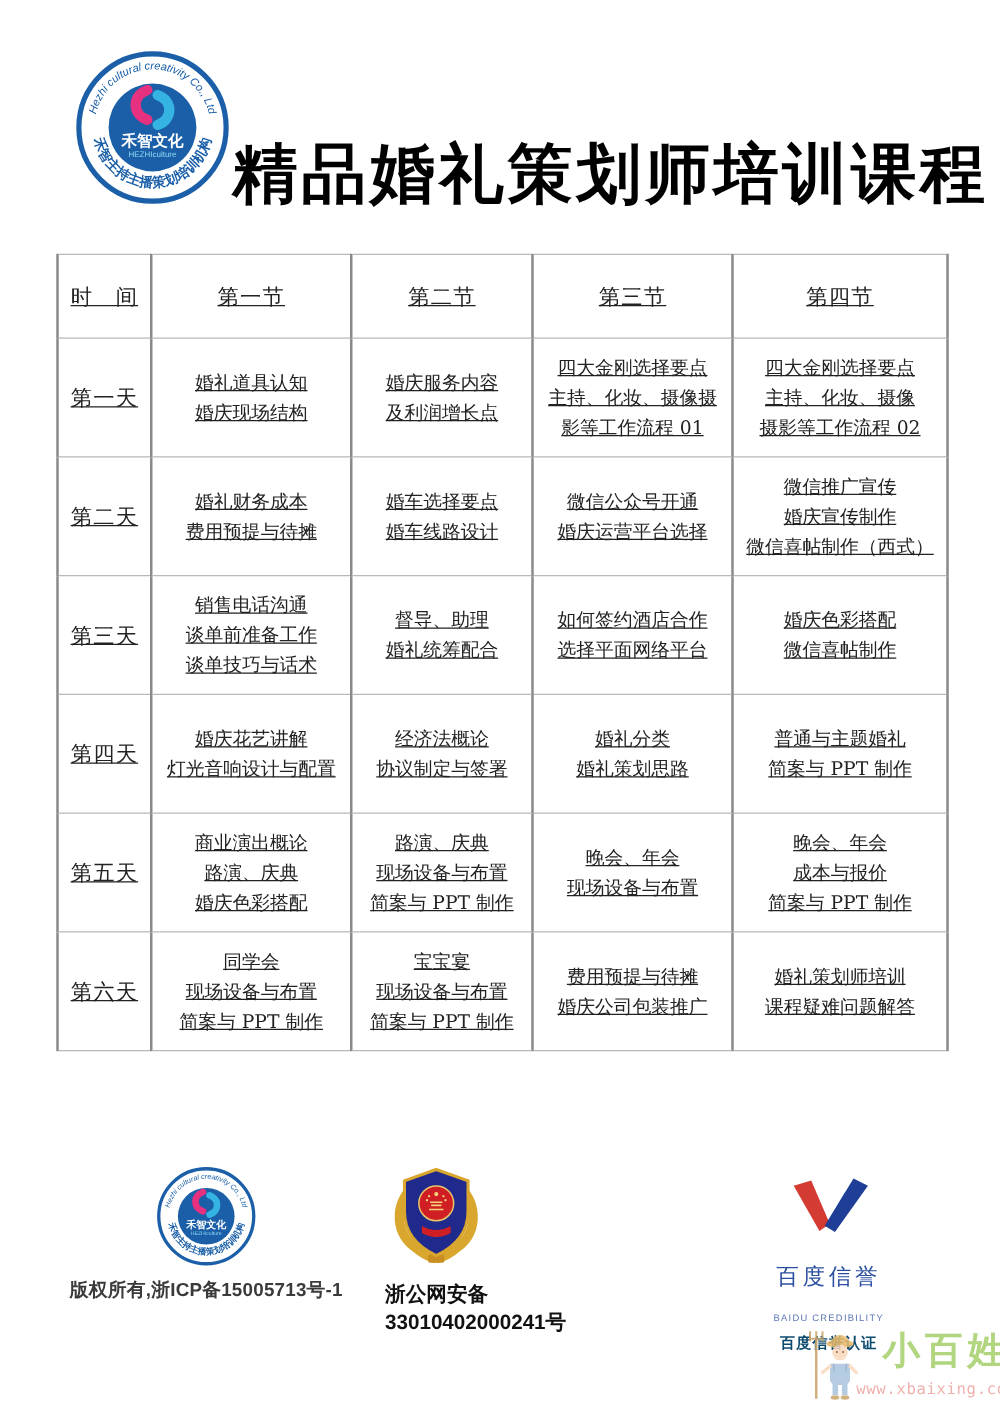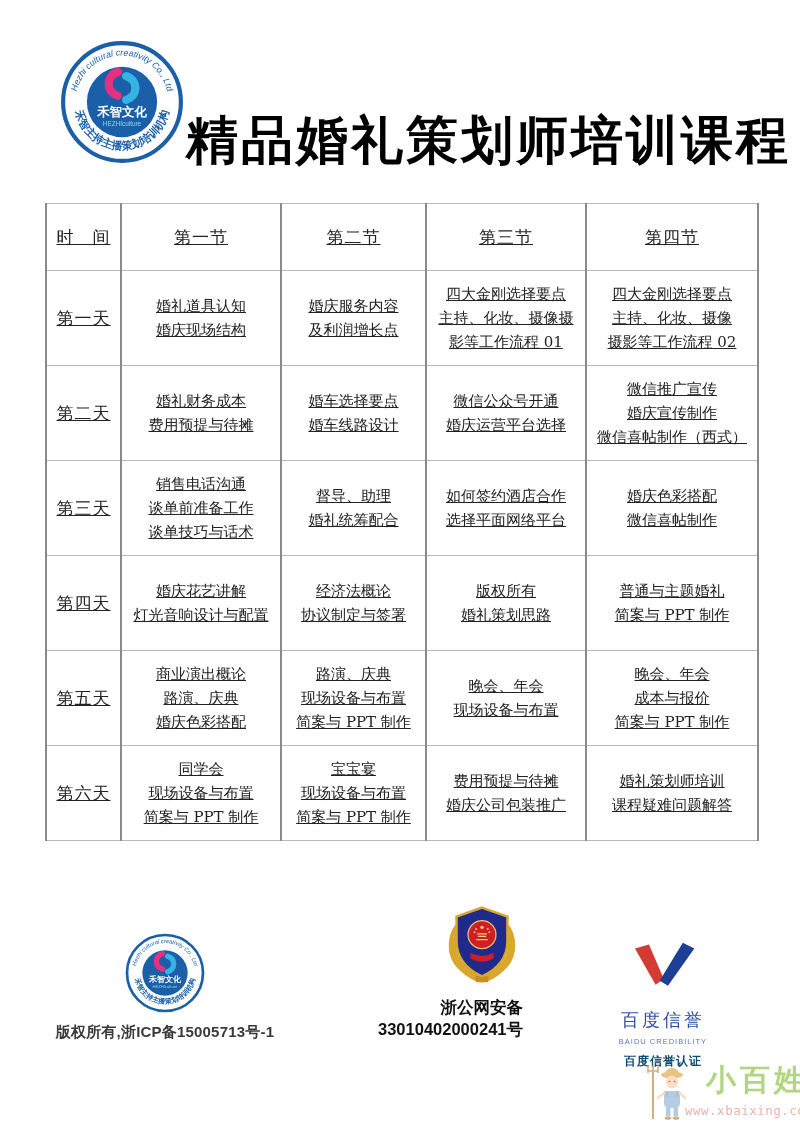--- a/index.html
+++ b/index.html
@@ -31,31 +31,31 @@
   .th-text { font-size:17px; letter-spacing:1px; }
   .day { font-size:17px; letter-spacing:1px; }
   .cell { font-size:15px; line-height:1.62; white-space:pre-line; }
   
   .footer-left  { position:absolute; left:55px;  top:933px; width:220px; text-align:center; }
   .footer-left .logo-small { width:80px; height:80px; }
   .copyright {
     margin-top:6px; font-family:Liberation Sans, sans-serif;
     font-size:15px; font-weight:600; color:#3a3a3a; letter-spacing:0.2px;
   }
-  .footer-center { position:absolute; left:308px; top:902px; width:215px; text-align:right; }
+  .footer-center { position:absolute; left:308px; top:930px; width:215px; text-align:left; }
   .footer-center .badge { width:82px; height:85px; }
   .police-text {
     margin-top:6px; font-family:"Liberation Sans","DejaVu Sans",sans-serif;
     font-size:16.5px; font-weight:bold; color:#111;
   }
   .footer-right { position:absolute; left:588px; top:940px; width:150px; text-align:center;
     font-family:"Liberation Sans","DejaVu Sans",sans-serif; }
   .footer-right .baidu-v { width:66px; height:50px; }
   .baidu-cn { font-size:18px; color:#2b4fa0; letter-spacing:3px; margin-top:14px; }
-  .baidu-en { font-size:7.5px; color:#5b77b5; letter-spacing:1px; margin-top:5px; }
+  .baidu-en { font-size:7.5px; color:#5b77b5; letter-spacing:1px; margin-top:17px; }
   .baidu-cert { font-size:12px; font-weight:bold; color:#0c4a6e; margin-top:7px; letter-spacing:1px; }
   
   .watermark { position:absolute; left:645px; top:1060px; width:152px; height:66px; opacity:0.85; }
   .wm-farmer { position:absolute; left:0; top:2px; width:44px; height:60px; }
   .wm-name {
     position:absolute; left:45px; top:0; font-size:30px; font-weight:bold;
     color:#a5cf6b; letter-spacing:4px; white-space:nowrap;
     font-family:"DejaVu Serif","Liberation Serif",serif;
     margin-left:16px;
   }
@@ -226,21 +226,21 @@
           </td>
         <td>
             <div class="cell">婚庆花艺讲解
 灯光音响设计与配置</div>
           </td>
         <td>
             <div class="cell">经济法概论
 协议制定与签署</div>
           </td>
         <td>
-            <div class="cell">版权所有
+            <div class="cell">婚礼分类
 婚礼策划思路</div>
           </td>
         <td>
             <div class="cell">普通与主题婚礼
 简案与 PPT 制作</div>
           </td>
       </tr>
       <tr>
         <td>
             <div class="day">第五天</div>

